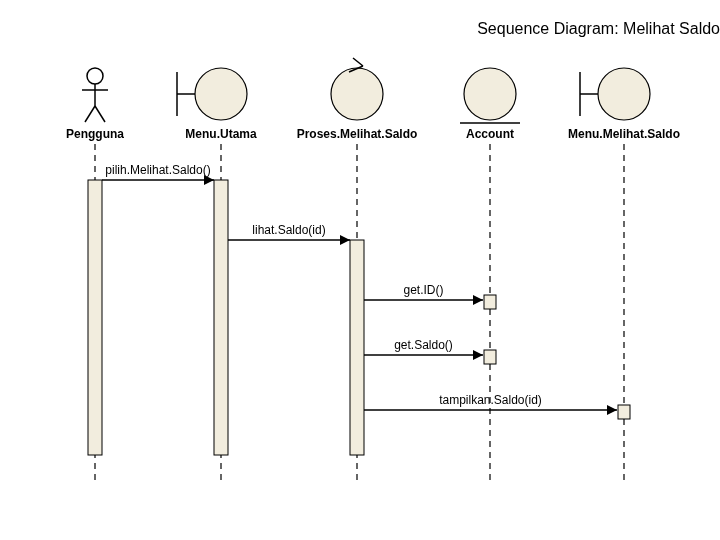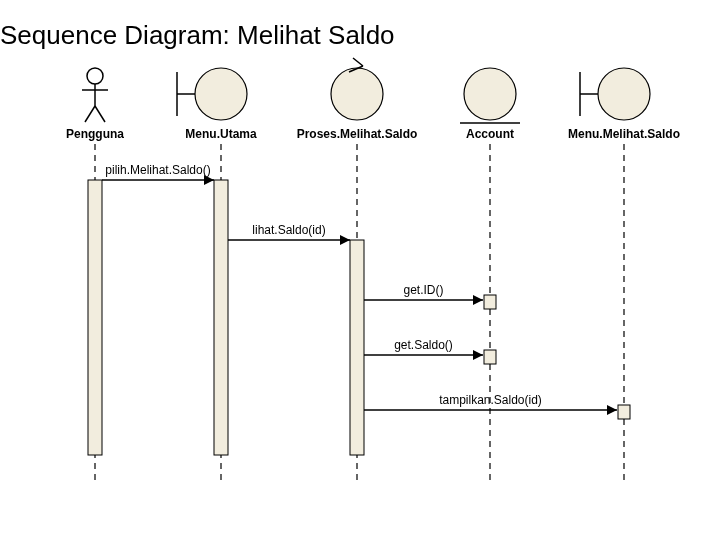--- a/index.html
+++ b/index.html
@@ -1,17 +1,17 @@
 <!DOCTYPE html>
 <html><head>
 <meta charset="utf-8">
 <style>
   html,body{margin:0;padding:0;background:#fff;font-family:Arial,Helvetica,sans-serif}
   .stage{position:relative;width:720px;height:540px}
-  .title{position:absolute;top:20px;left:0;right:0;text-align:left;font-size:26px;color:#000}
+  .title{position:absolute;top:20px;left:0;right:0;text-align:right;font-size:16px;color:#000}
   svg{position:absolute;top:0;left:0}
   .lbl{font-size:12px;font-weight:bold;fill:#000;text-anchor:middle}
   .msg{font-size:12px;fill:#000;text-anchor:middle}
 </style>
 </head>
 <body>
 
 <div class="stage">
   <div class="title">Sequence Diagram: Melihat Saldo</div>
   <svg id="sv" width="720" height="540">

